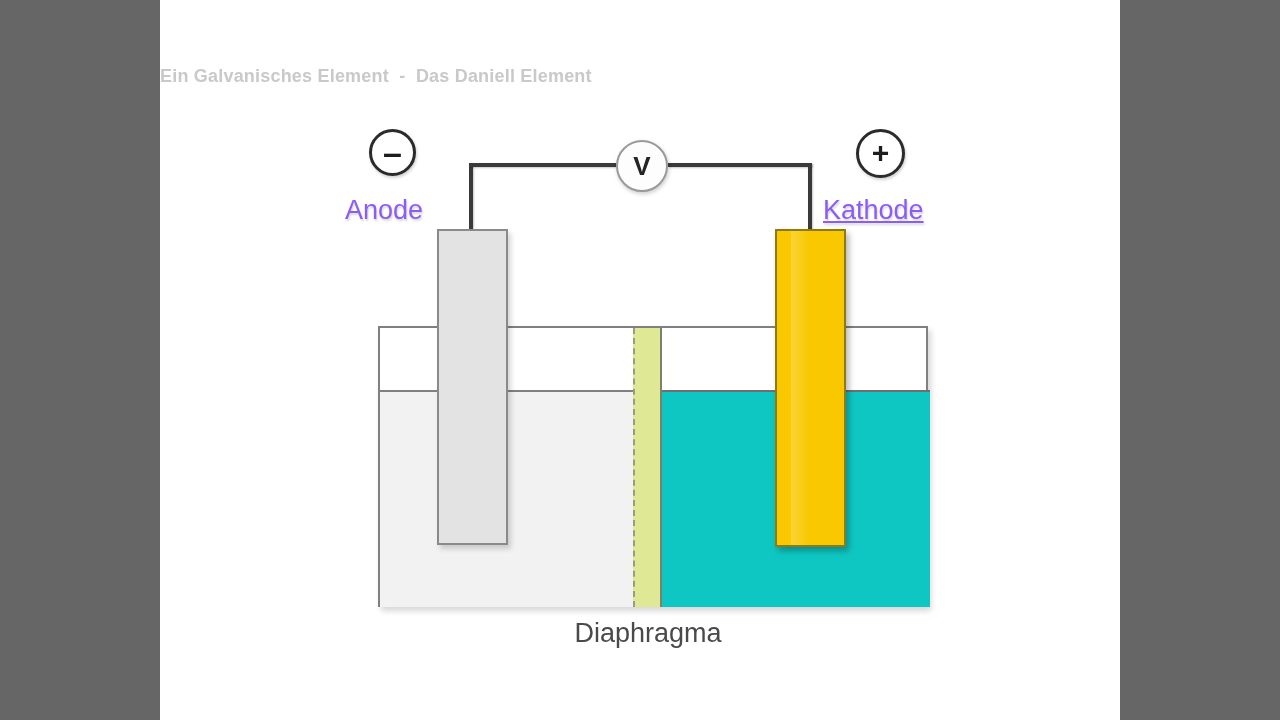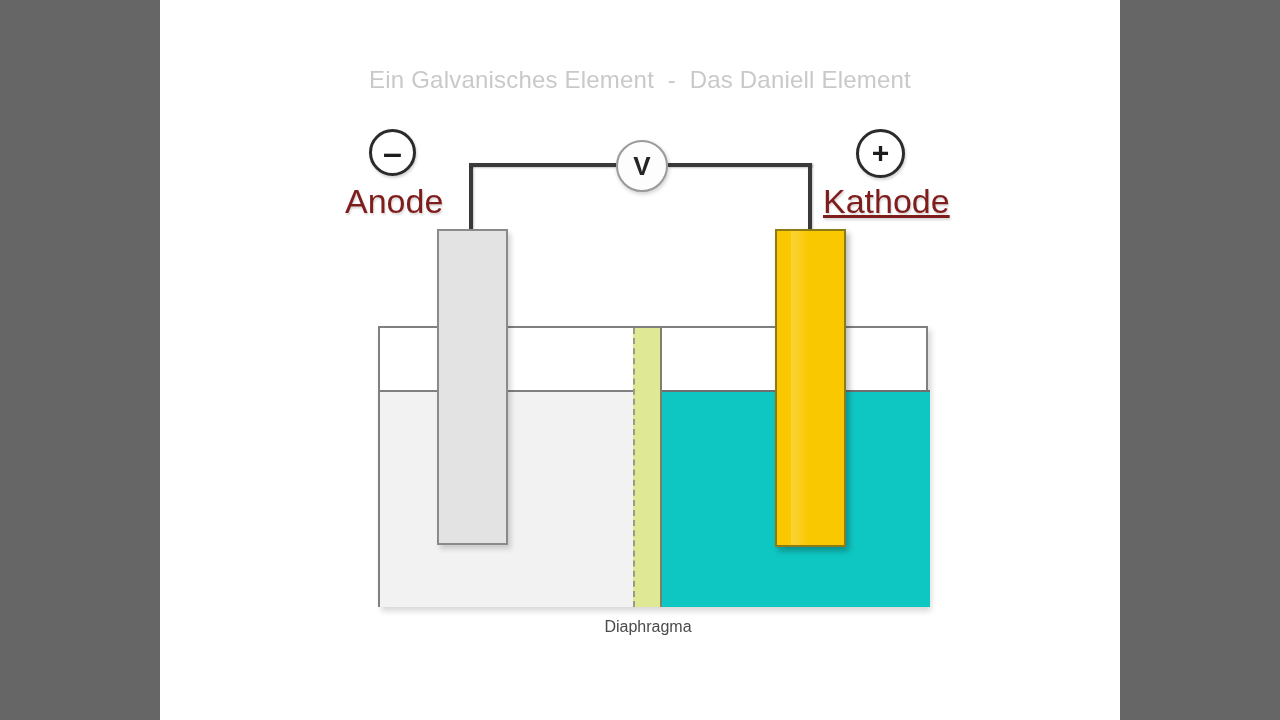--- a/index.html
+++ b/index.html
@@ -38,26 +38,26 @@
   }
   #bar-left  { left: 0px;    width: 160px; }
   #bar-right { left: 1120px; width: 160px; }
 
   
   #title {
     position: absolute;
     left: 0px;
     top: 66px;
     width: 960px;
-    text-align: center;
-    font-size: 24px;
+    font-size: 18px;
     color: #c9c9c9;
     letter-spacing: 0.2px;
     white-space: pre;
     font-family: "Liberation Sans", sans-serif;
+    font-weight: bold;
   }
 
   
   .pole {
     position: absolute;
     border-radius: 50%;
     background: #ffffff;
     border: 3px solid #2b2b2b;
     box-sizing: border-box;
     box-shadow: 1px 2px 3px rgba(0,0,0,0.18);
@@ -75,25 +75,26 @@
     font-weight: bold;
     color: #1d1d1d;
     line-height: 1;
     font-family: "Liberation Sans", sans-serif;
   }
   #pole-minus .pole-sign { font-size: 34px; margin-top: -2px; }
   #pole-plus  .pole-sign { font-size: 30px; margin-top: -2px; }
 
   .pole-label {
     position: absolute;
-    font-size: 34px;
-    color: #7f1d1d;
+    font-size: 27px;
+    color: #8b5cf6;
     white-space: nowrap;
     text-shadow: 1px 2px 2px rgba(0,0,0,0.16);
     font-family: "Liberation Sans", sans-serif;
+    margin-top: 13px;
   }
   #label-anode   { left: 185px; top: 182px; }
   #label-kathode { left: 663px; top: 182px; text-decoration: underline; }
 
   
   .wire {
     position: absolute;
     background: #3a3a3a;
     box-shadow: 1px 1px 2px rgba(0,0,0,0.22);
   }
@@ -176,21 +177,21 @@
     border-left: 2px dashed #9a9a86;
     border-right: 2px solid #7f7f6e;
     box-sizing: border-box;
   }
   #diaphragm-label {
     position: absolute;
     left: 398px;
     top: 618px;
     width: 180px;
     text-align: center;
-    font-size: 16px;
+    font-size: 27px;
     color: #4a4a4a;
     font-family: "Liberation Sans", sans-serif;
   }
 
   
   .electrode {
     position: absolute;
     box-sizing: border-box;
   }
   #electrode-zinc {

